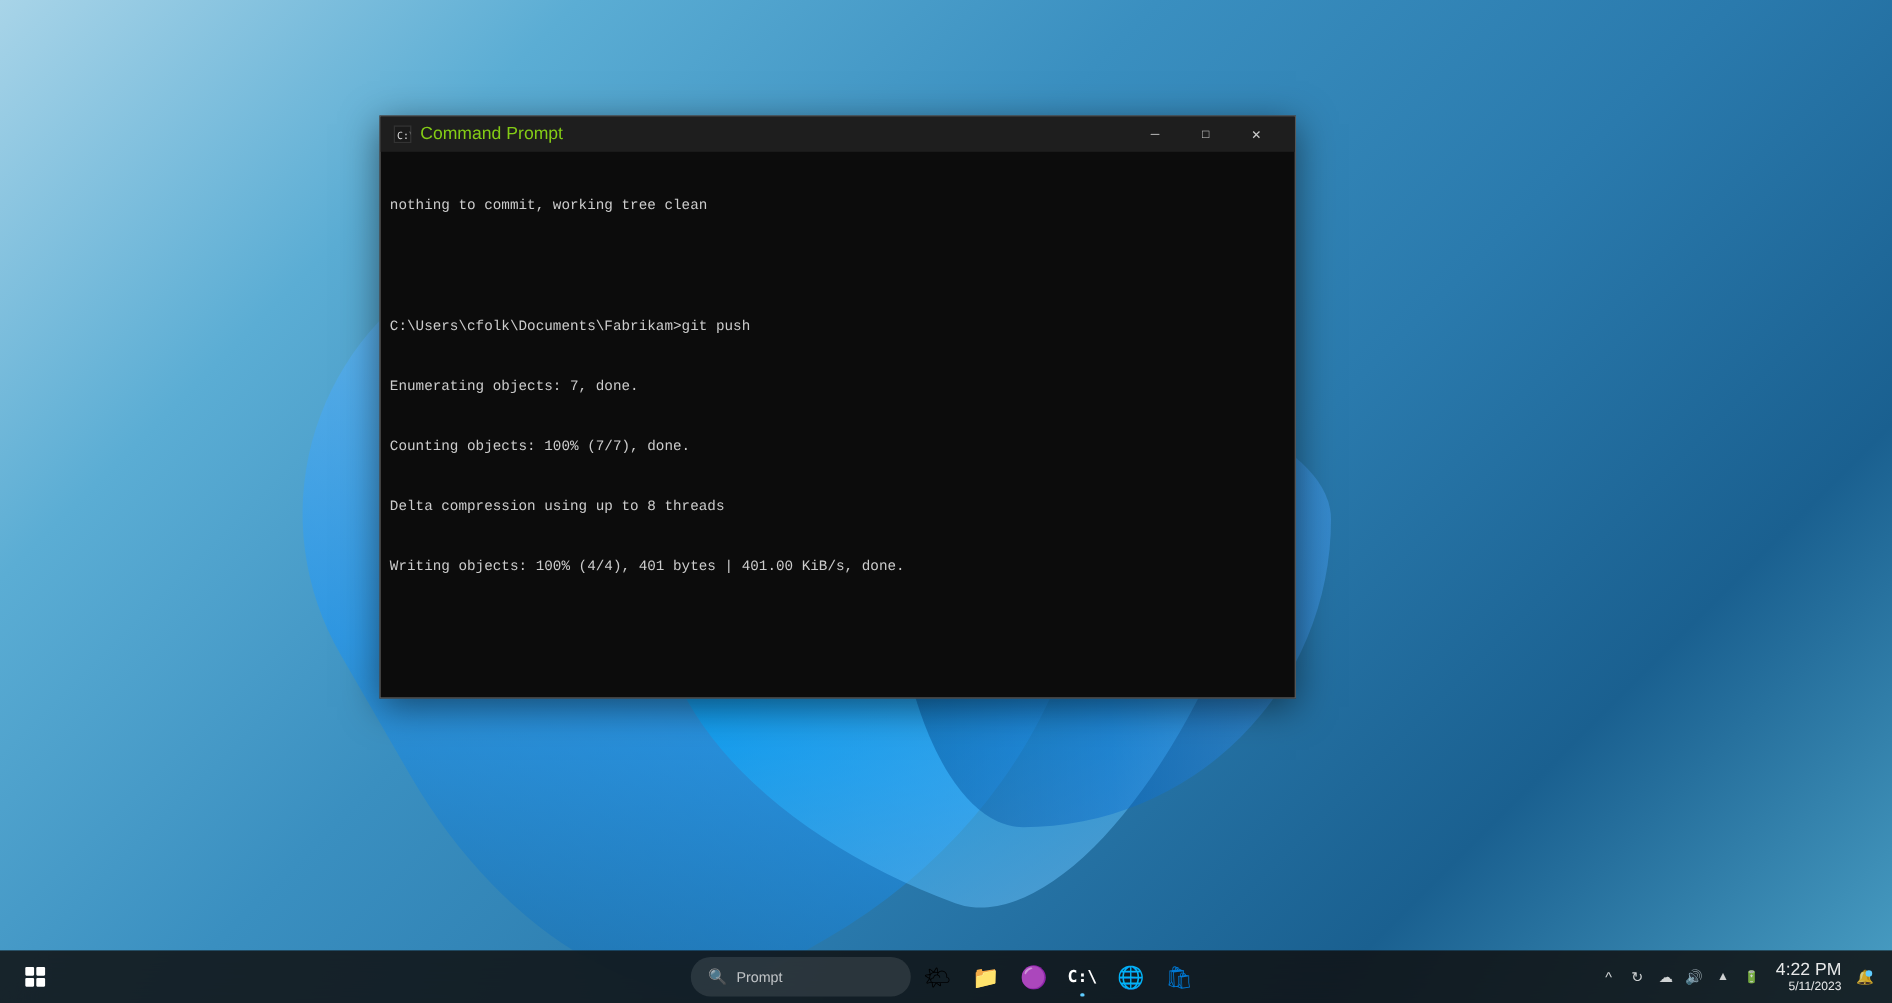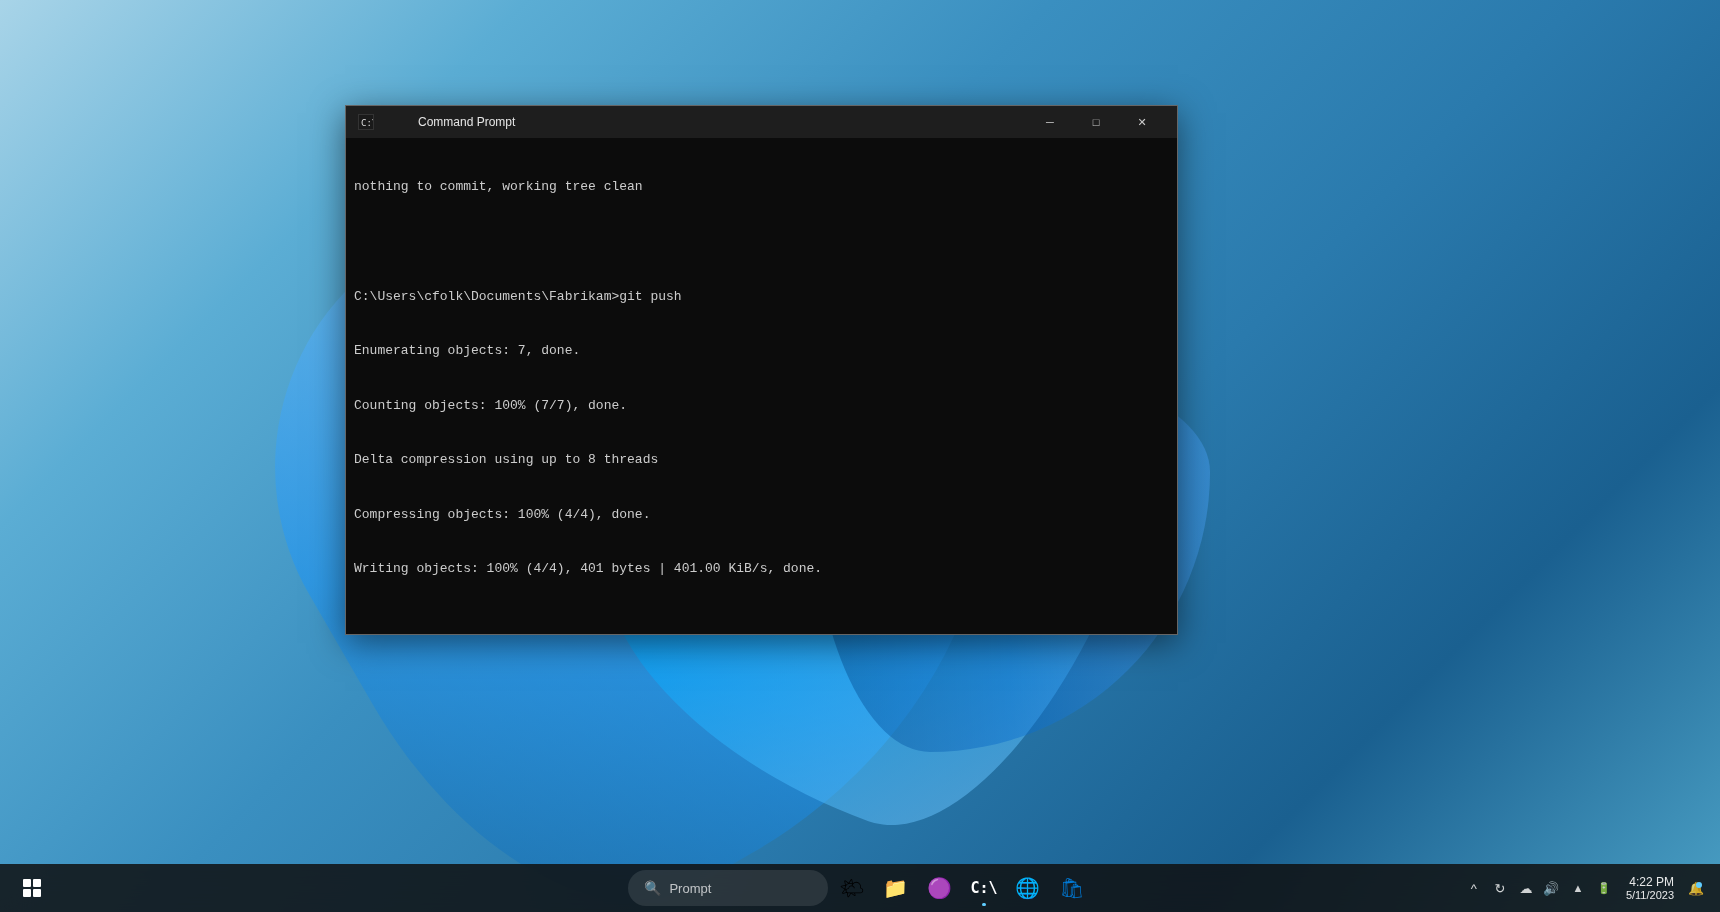--- a/index.html
+++ b/index.html
@@ -102,24 +102,23 @@
       background: #333;
       display: flex;
       align-items: center;
       justify-content: center;
       font-size: 10px;
       color: #ccc;
       flex-shrink: 0;
     }
 
     .cmd-title-text {
-      color: #e5e5e5;
-      font-size: 12px;
+      color: #84cc16;
+      font-size: 16px;
       flex: 1;
-      margin-left: 36px;
     }
 
     .cmd-controls {
       display: flex;
       gap: 0;
     }
 
     .cmd-btn {
       width: 46px;
       height: 32px;
@@ -276,21 +275,21 @@
       display: flex;
       flex-direction: column;
       align-items: flex-end;
       cursor: pointer;
       padding: 2px 4px;
       border-radius: 4px;
       color: rgba(255,255,255,0.9);
     }
 
     .clock-time {
-      font-size: 12px;
+      font-size: 16px;
     }
 
     .clock-date {
       font-size: 11px;
     }
 
     
     .win11-logo {
       display: grid;
       grid-template-columns: 1fr 1fr;
@@ -343,21 +342,20 @@
       </div>
     </div>
 
     <div class="cmd-body">
       <div class="line-normal">nothing to commit, working tree clean</div>
       <div class="line-normal">&nbsp;</div>
       <div class="line-normal">C:\Users\cfolk\Documents\Fabrikam&gt;git push</div>
       <div class="line-normal">Enumerating objects: 7, done.</div>
       <div class="line-normal">Counting objects: 100% (7/7), done.</div>
       <div class="line-normal">Delta compression using up to 8 threads</div>
-      <div class="line-normal">Compressing objects: 100% (4/4), done.</div>
       <div class="line-normal">Writing objects: 100% (4/4), 401 bytes | 401.00 KiB/s, done.</div>
       
       
       
       
       
       
       
       
       

